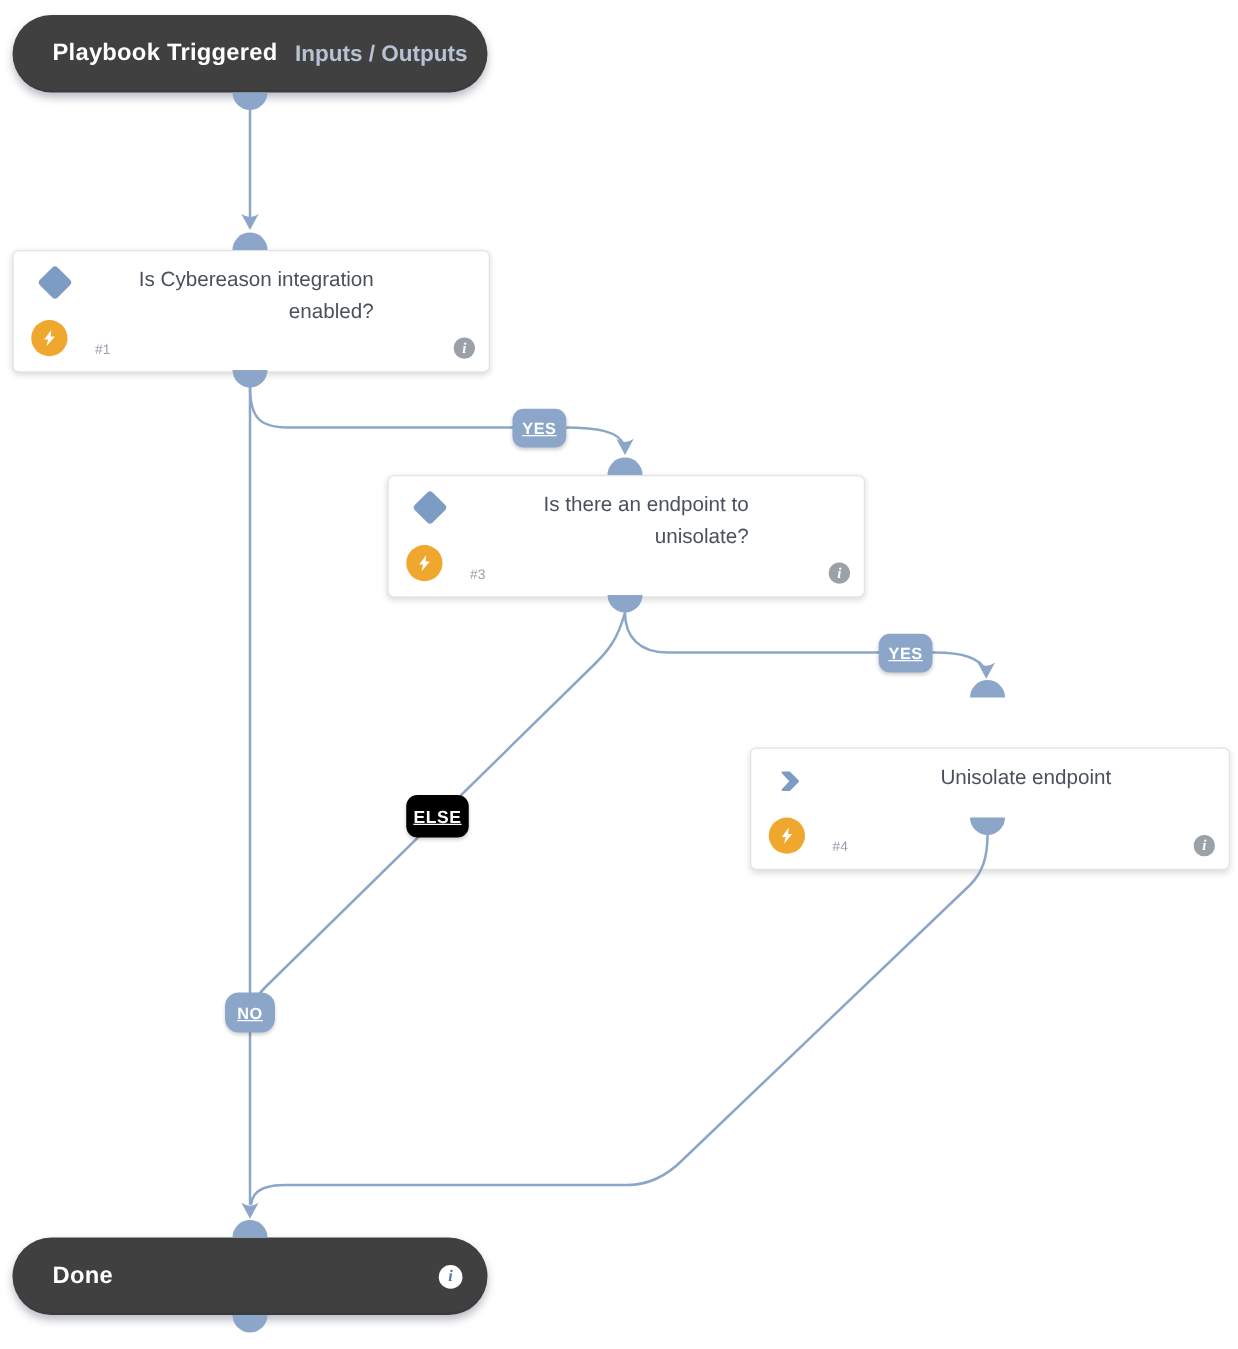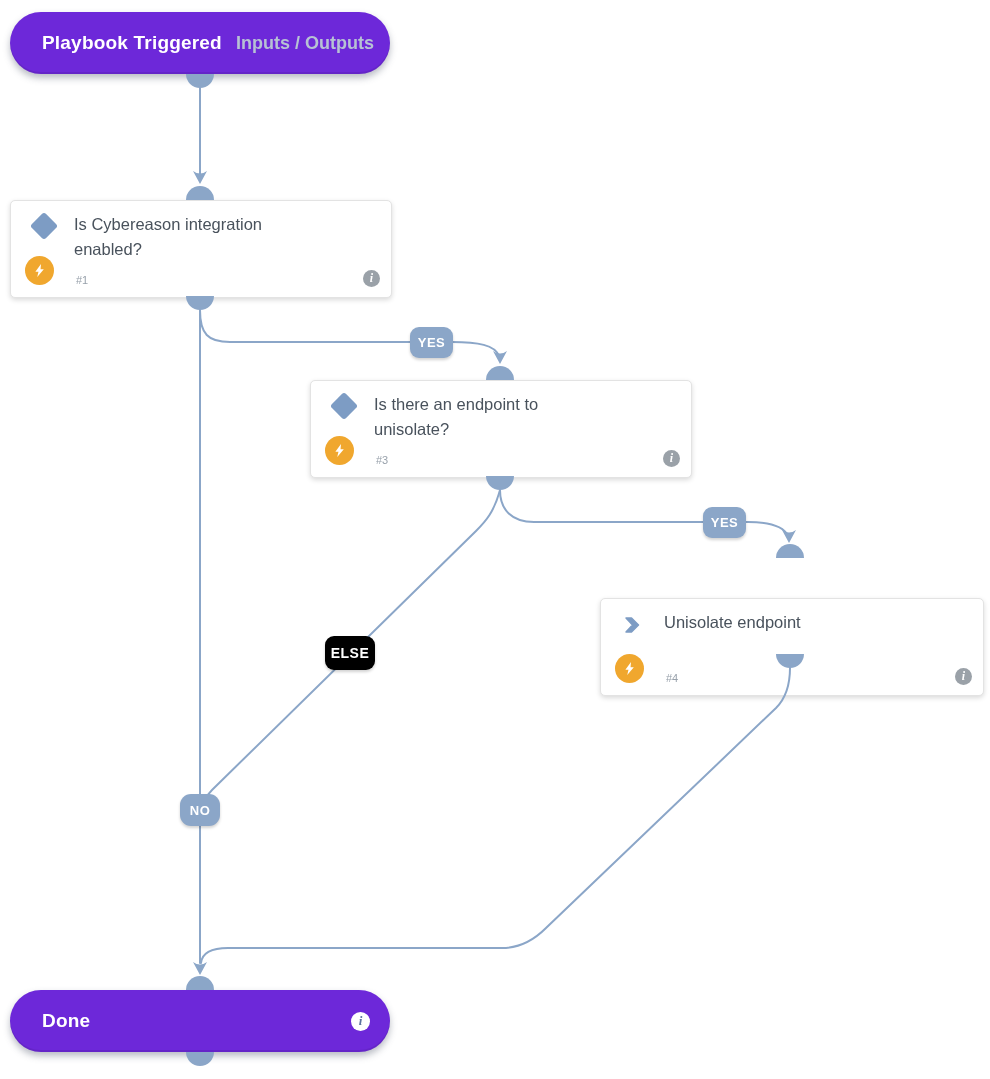--- a/index.html
+++ b/index.html
@@ -5,21 +5,21 @@
   html,body { margin:0; padding:0; background:#ffffff; }
   .canvas {
     position:relative; width:990px; height:1079px; background:#ffffff;
     font-family:"Liberation Sans", sans-serif; overflow:hidden;
   }
   svg.edges { position:absolute; left:0; top:0; z-index:3; pointer-events:none; }
 
   
   .pill {
     position:absolute; width:380px; height:62px; border-radius:31px;
-    background:#6d28d9; z-index:2;
+    background:#404040; z-index:2;
     box-shadow:0 4px 7px rgba(70,80,100,.38), inset 0 -2px 0 rgba(0,0,0,.08);
     display:flex; align-items:center;
   }
   .pill--trigger { left:10px; top:12px; }
   .pill--done    { left:10px; top:990px;gap:39px; }
   .pill__title {
     color:#ffffff; font-size:19px; font-weight:700; margin-left:32px; letter-spacing:.2px;
   }
   .pill__io {
     margin-left:auto; margin-right:16px; color:#b7c2d4; font-size:18px; font-weight:700;
@@ -30,20 +30,21 @@
     background:#ffffff; color:#5b73a0; display:flex; align-items:center; justify-content:center;
     font-family:"Liberation Serif", serif; font-style:italic; font-weight:700; font-size:13px;
     cursor:pointer;
   }
 
   
   .node {
     position:absolute; width:380px; height:96px; background:#ffffff; z-index:2;
     border:1px solid #e3e3e3; border-radius:5px;
     box-shadow:0 2px 5px rgba(0,0,0,.15);
+    text-align:right;
   }
   .node--cond1 { left:10px;  top:200px; }
   .node--cond3 { left:310px; top:380px; }
   .node--task4 { left:600px; top:558px; width:382px;margin-top:40px; }
   .node__diamond {
     position:absolute; left:23px; top:15px; width:20px; height:20px;
     background:#7d9cc4; transform:rotate(45deg); border-radius:3px;
   }
   .node__chevron { position:absolute; left:20px; top:15px; width:22px; height:22px; }
   .node__bolt {
@@ -63,20 +64,21 @@
     font-family:"Liberation Serif", serif; font-style:italic; font-weight:700; font-size:12px;
     cursor:pointer;
   }
 
   
   .badge {
     position:absolute; z-index:4; background:#8ba6c8; color:#ffffff;
     display:flex; align-items:center; justify-content:center;
     font-weight:700; font-size:13px; letter-spacing:.5px; border-radius:9px;
     box-shadow:0 2px 3px rgba(0,0,0,.18);
+    text-decoration:underline;
   }
   .badge--yes1 { left:410px; top:327px; width:43px; height:31px; }
   .badge--yes2 { left:703px; top:507px; width:43px; height:31px; }
   .badge--no   { left:180px; top:794px; width:40px; height:32px;border-radius:11px; }
   .badge--else { left:325px; top:636px; width:50px; height:34px; background:#000000; font-size:14px; }
 </style>
 </head>
 <body>
 
 <div class="canvas">

